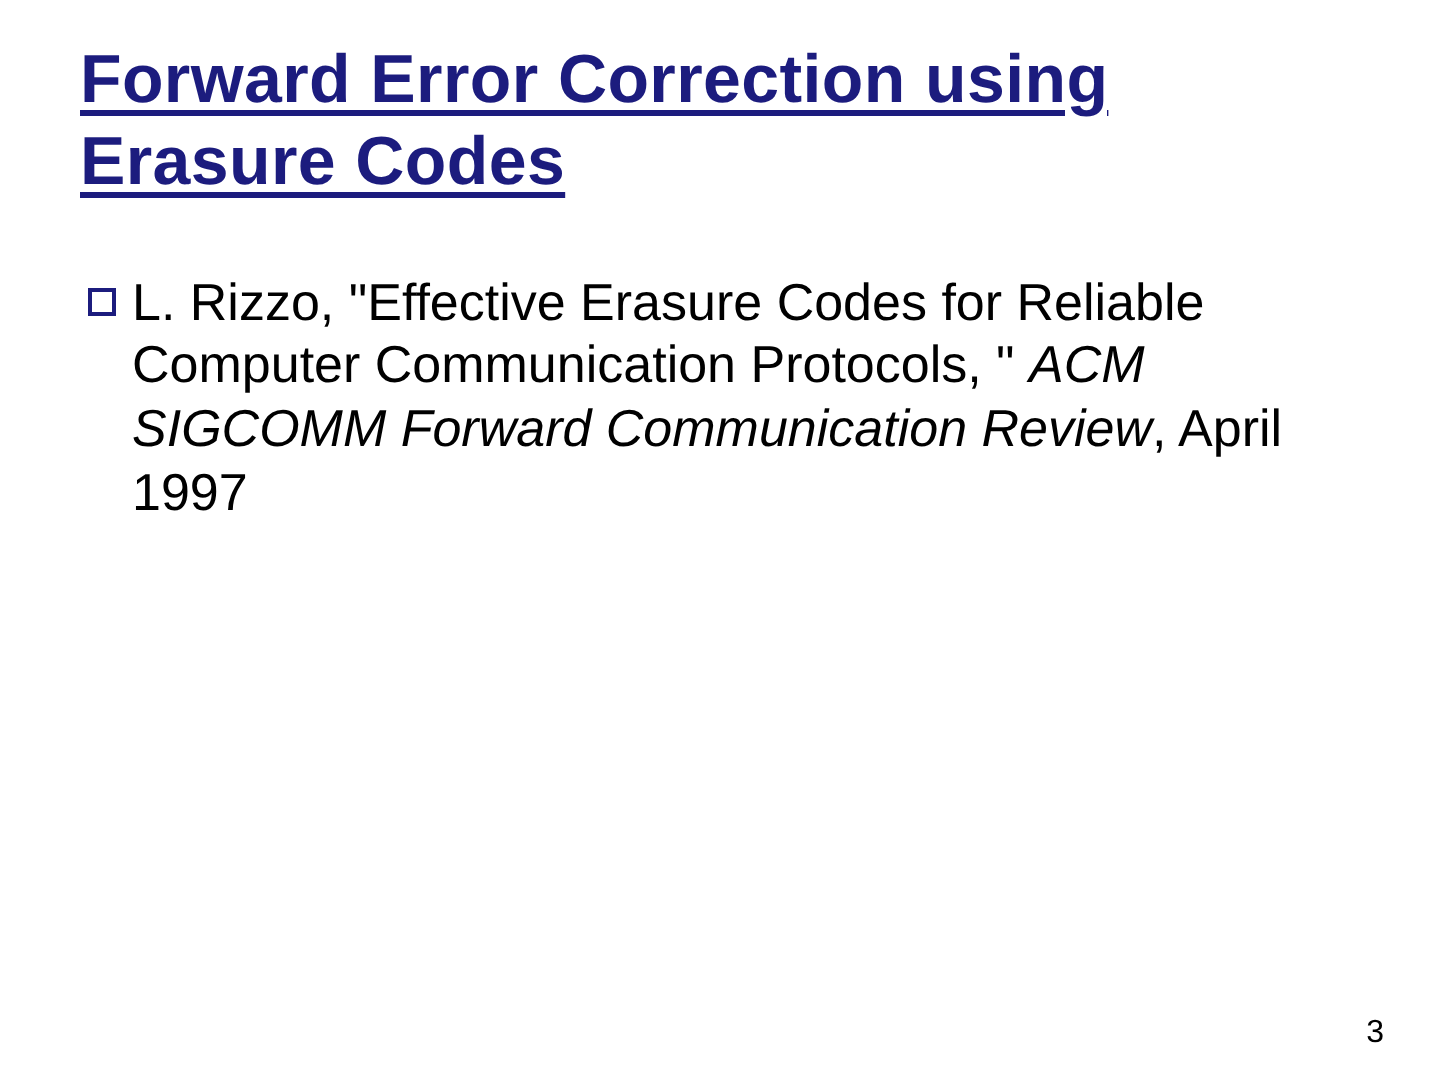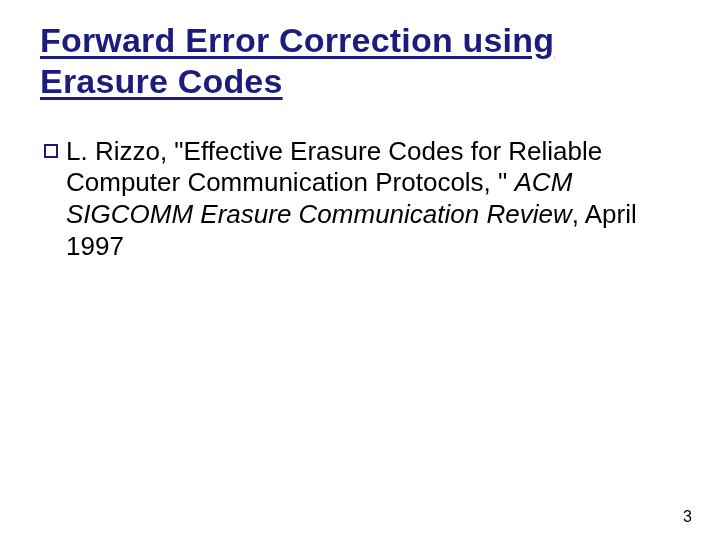--- a/index.html
+++ b/index.html
@@ -55,19 +55,19 @@
 </head>
 <body>
 
 <div class="slide">
   <h1 class="title">Forward Error Correction using Erasure Codes</h1>
 
   <div class="body">
     <div class="bullet-item">
       <span class="bullet-marker"></span>
       <span class="bullet-text">
-        <span>L. Rizzo, "Effective Erasure Codes for Reliable Computer Communication Protocols, " </span><span class="italic">ACM SIGCOMM Erasure Communication Review</span><span>, April 1997</span>
+        <span>L. Rizzo, "Effective Erasure Codes for Reliable Computer Communication Protocols, " </span><span class="italic">ACM SIGCOMM Forward Communication Review</span><span>, April 1997</span>
       </span>
     </div>
   </div>
 
   <div class="page-number">3</div>
 </div>
 
 </body></html>

